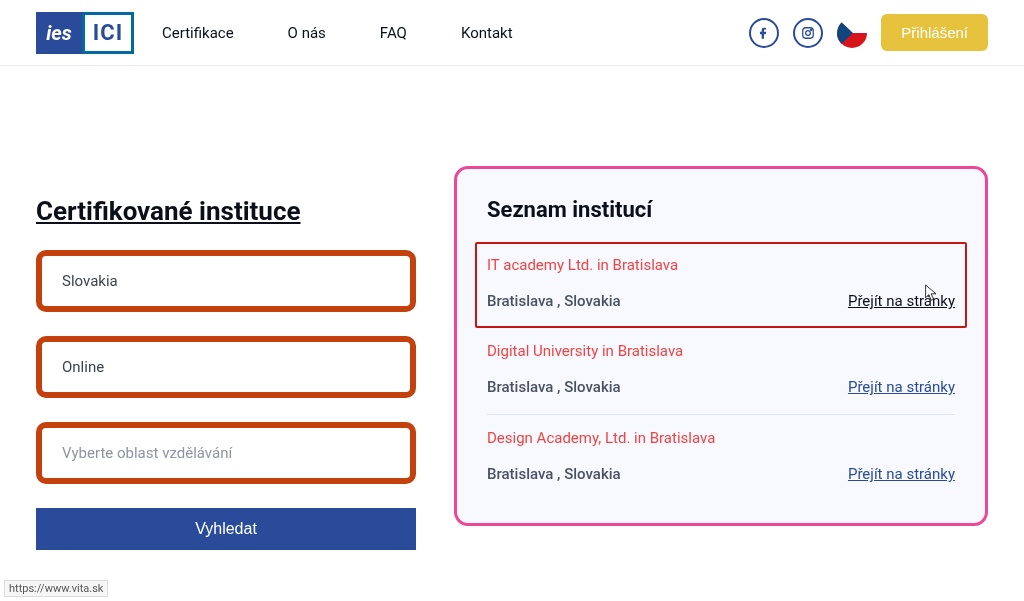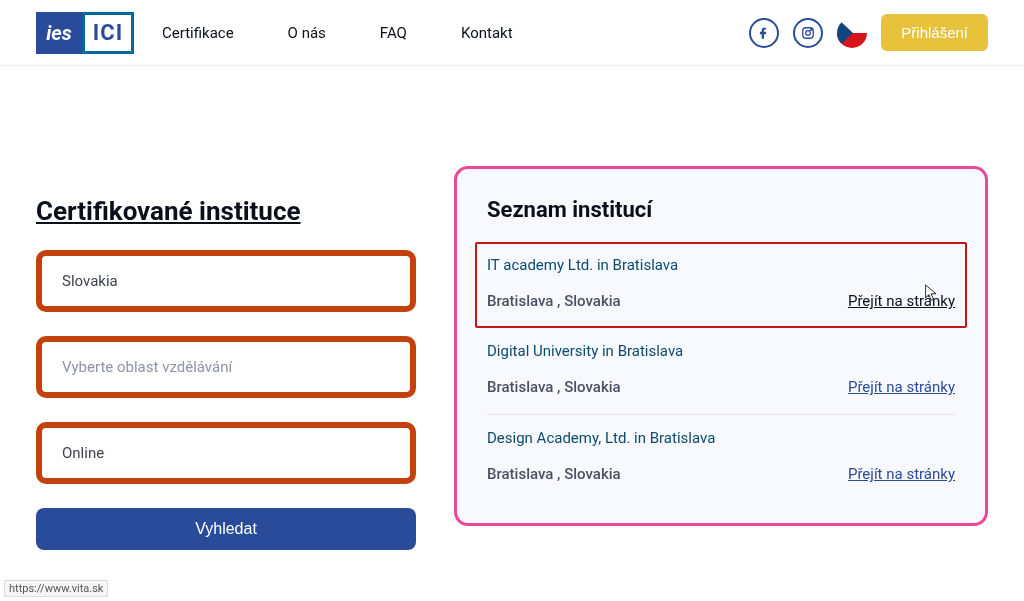--- a/index.html
+++ b/index.html
@@ -63,33 +63,33 @@
   .main { display: flex; padding: 30px 36px 0 36px; gap: 38px; align-items: flex-start; }
   .left-col { width: 380px; padding-top: 100px; }
   .left-title { font-size: 26px; font-weight: 700; margin-bottom: 24px; color: #0b0f19; text-decoration: underline; }
   .select-box {
     width: 100%; border: 6px solid #c2410c; border-radius: 10px;
     padding: 16px 20px; font-size: 15px; color: #3d4350; margin-bottom: 24px;
     background: #fff; cursor: pointer;
   }
   .select-box.placeholder { color: #8e94a3; }
   .search-btn {
-    width: 100%; background: #2a4b9a; color: #fff; border: none; border-radius: 8px;
+    width: 100%; background: #2a4b9a; color: #fff; border: none; border-radius: 0;
     padding: 12px 0; font-size: 16px; cursor: pointer;
   }
 
   .right-col {
     flex: 1; background: #f7f9ff; border: 3px solid #ec4899; border-radius: 14px;
     padding: 28px 30px 22px 30px; margin-top: 70px;
   }
   .right-title { font-size: 22px; font-weight: 700; margin-bottom: 20px; color: #0b0f19; }
   .inst-item { padding: 14px 0 18px 0; border-bottom: 1px solid #e3e7f0; position: relative; }
   .inst-item:last-child { border-bottom: none; }
   .inst-item.highlight { border: 2px solid #c51616; padding: 12px 10px 16px 10px; margin: 0 -12px 0 -12px; border-radius: 2px; }
-  .inst-name { font-size: 15px; color: #0c4a6e; margin-bottom: 18px; }
+  .inst-name { font-size: 15px; color: #ef4444; margin-bottom: 18px; }
   .inst-row { display: flex; justify-content: space-between; align-items: center; }
   .inst-loc { font-size: 15px; color: #4a5163; font-weight: 500; }
   .inst-link { color: #2a4b9a; font-size: 15px; text-decoration: underline; cursor: pointer; }
   .highlight .inst-link { color: #0b0f19; }
 
   .status-bar {
     position: absolute; left: 4px; bottom: 4px; font-size: 11px; color: #555;
     background: #f6f6f6; border: 1px solid #dcdcdc; padding: 1px 4px;
   }
 
@@ -128,22 +128,22 @@
     </div>
     <div class="flag"></div>
     <button class="login-btn">Přihlášení</button>
   </div>
 </div>
 
 <div class="main">
   <div class="left-col">
     <h1 class="left-title">Certifikované instituce</h1>
     <div class="select-box">Slovakia</div>
+    <div class="select-box">Online</div>
     <div class="select-box placeholder">Vyberte oblast vzdělávání</div>
-    <div class="select-box">Online</div>
     <button class="search-btn">Vyhledat</button>
   </div>
 
   <div class="right-col">
     <h2 class="right-title">Seznam institucí</h2>
 
     <div class="inst-item highlight">
       <div class="inst-name">IT academy Ltd. in Bratislava</div>
       <div class="inst-row">
         <div class="inst-loc">Bratislava , Slovakia</div>

